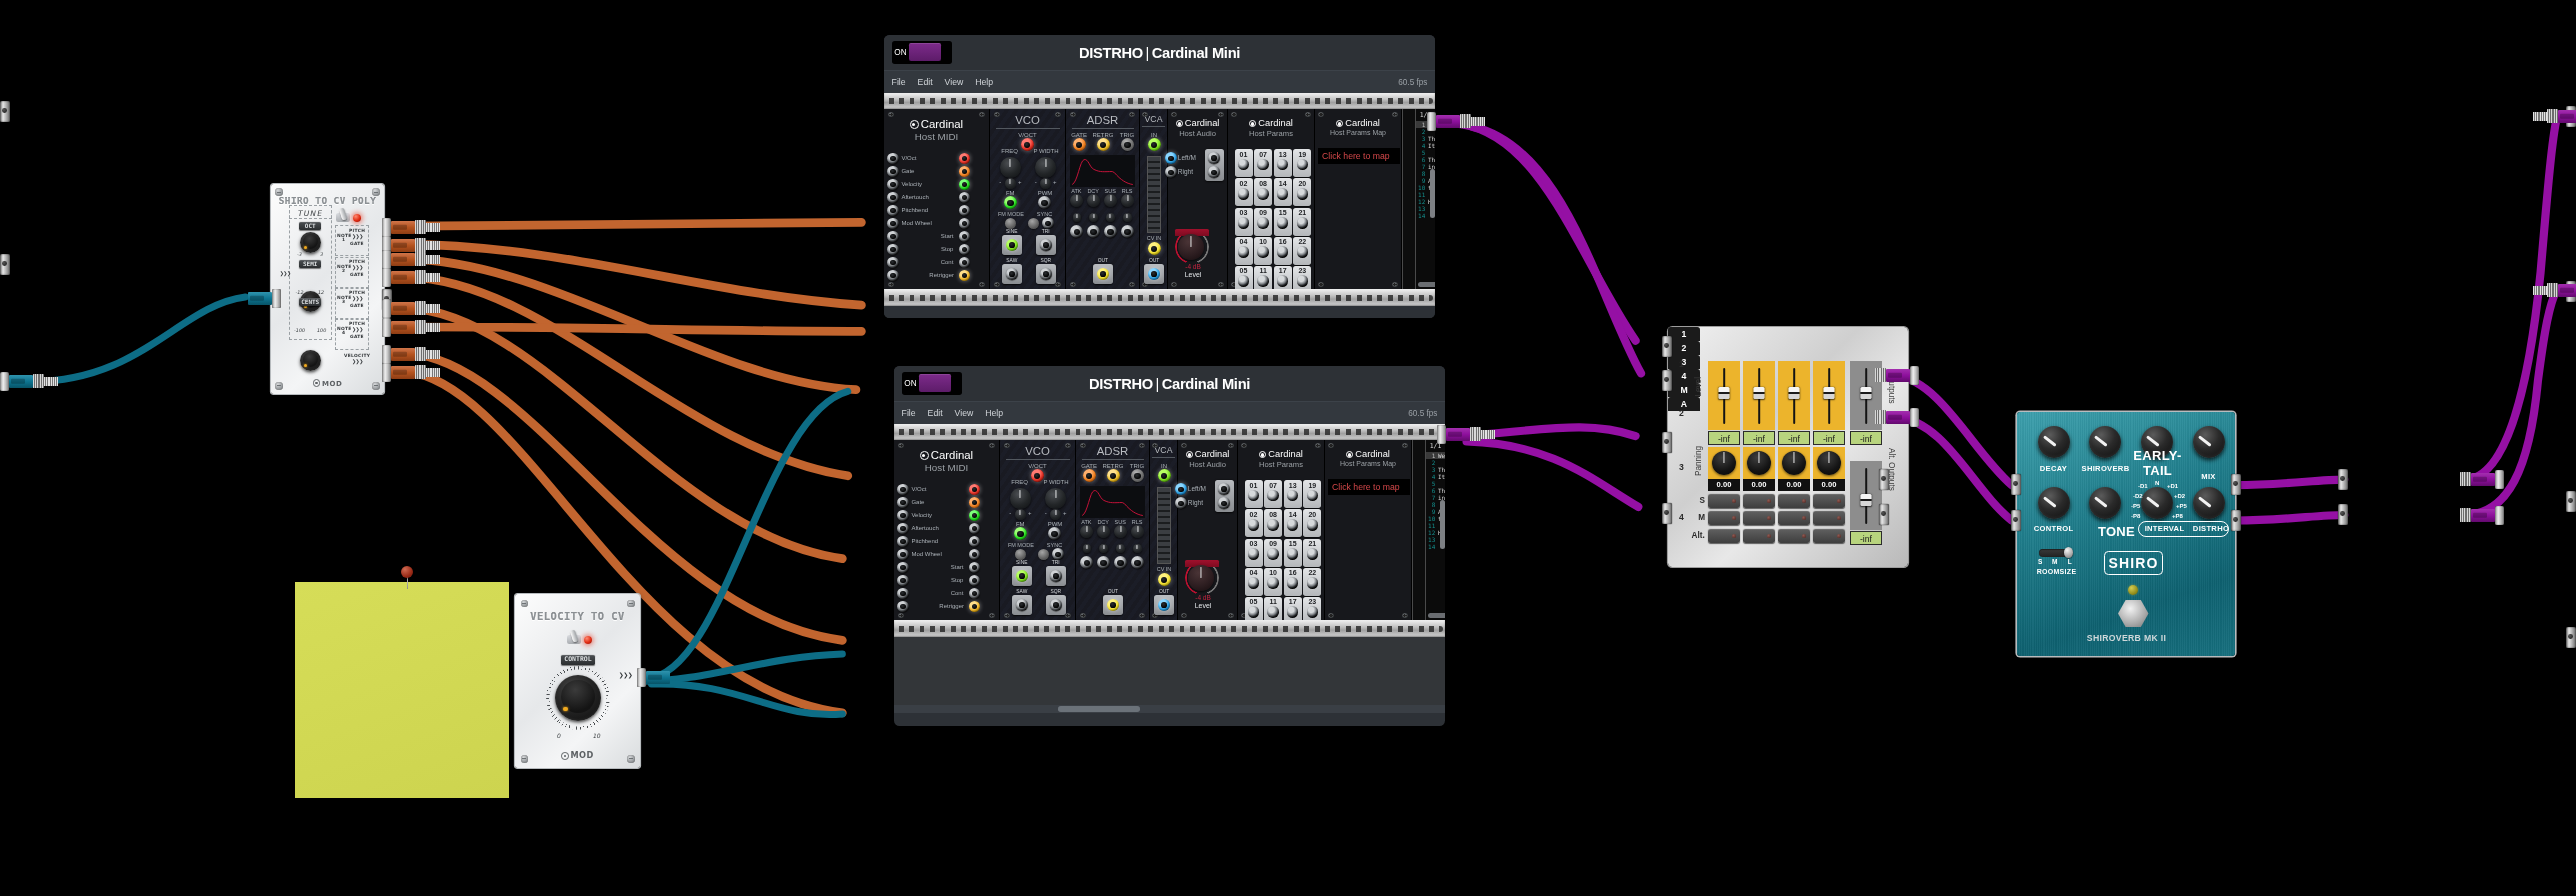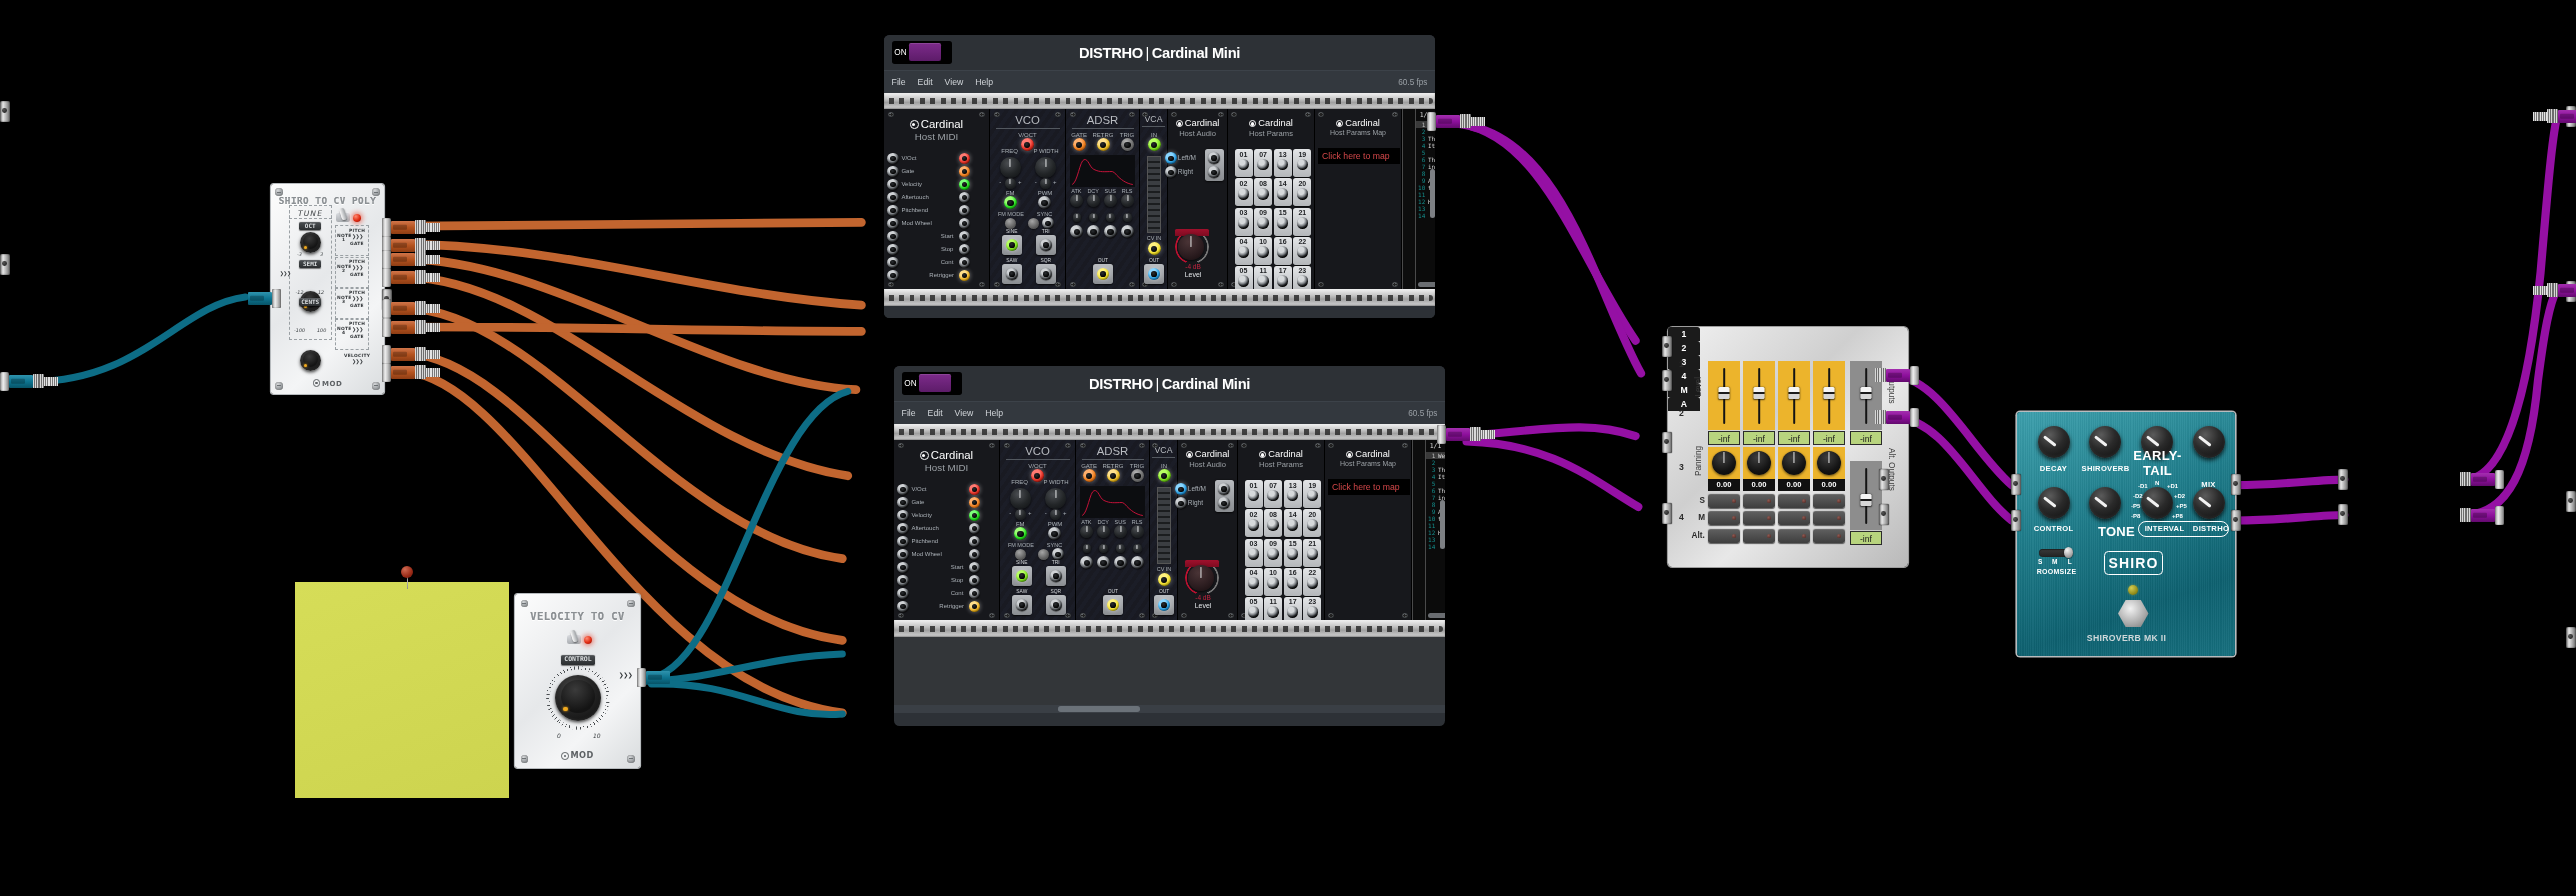--- a/index.html
+++ b/index.html
@@ -1925,21 +1925,21 @@
     <div class="sknob" style="left:124px;top:14px;width:32px;height:32px;">
         <div class="ind"></div>
       </div>
     <div class="sknob" style="left:176px;top:14px;width:32px;height:32px;">
         <div class="ind"></div>
       </div>
 
     <div class="slbl" style="left:12px;top:52px;width:49px;font-size:7.6px;">DECAY</div>
     <div class="slbl" style="left:60px;top:52px;width:57px;font-size:7.6px;">SHIROVERB</div>
     <div class="slbl" style="left:110px;top:36px;width:61px;font-size:13px;">EARLY-TAIL</div>
-    <div class="slbl" style="left:168px;top:68px;width:47px;font-size:7.6px;">MIX</div>
+    <div class="slbl" style="left:168px;top:60px;width:47px;font-size:7.6px;">MIX</div>
 
     <div class="sknob" style="left:21px;top:75px;width:32px;height:32px;">
         <div class="ind"></div>
       </div>
     <div class="sknob" style="left:72px;top:75px;width:32px;height:32px;">
         <div class="ind"></div>
       </div>
     <div class="sknob" style="left:124px;top:75px;width:32px;height:32px;">
         <div class="ind"></div>
       </div>

